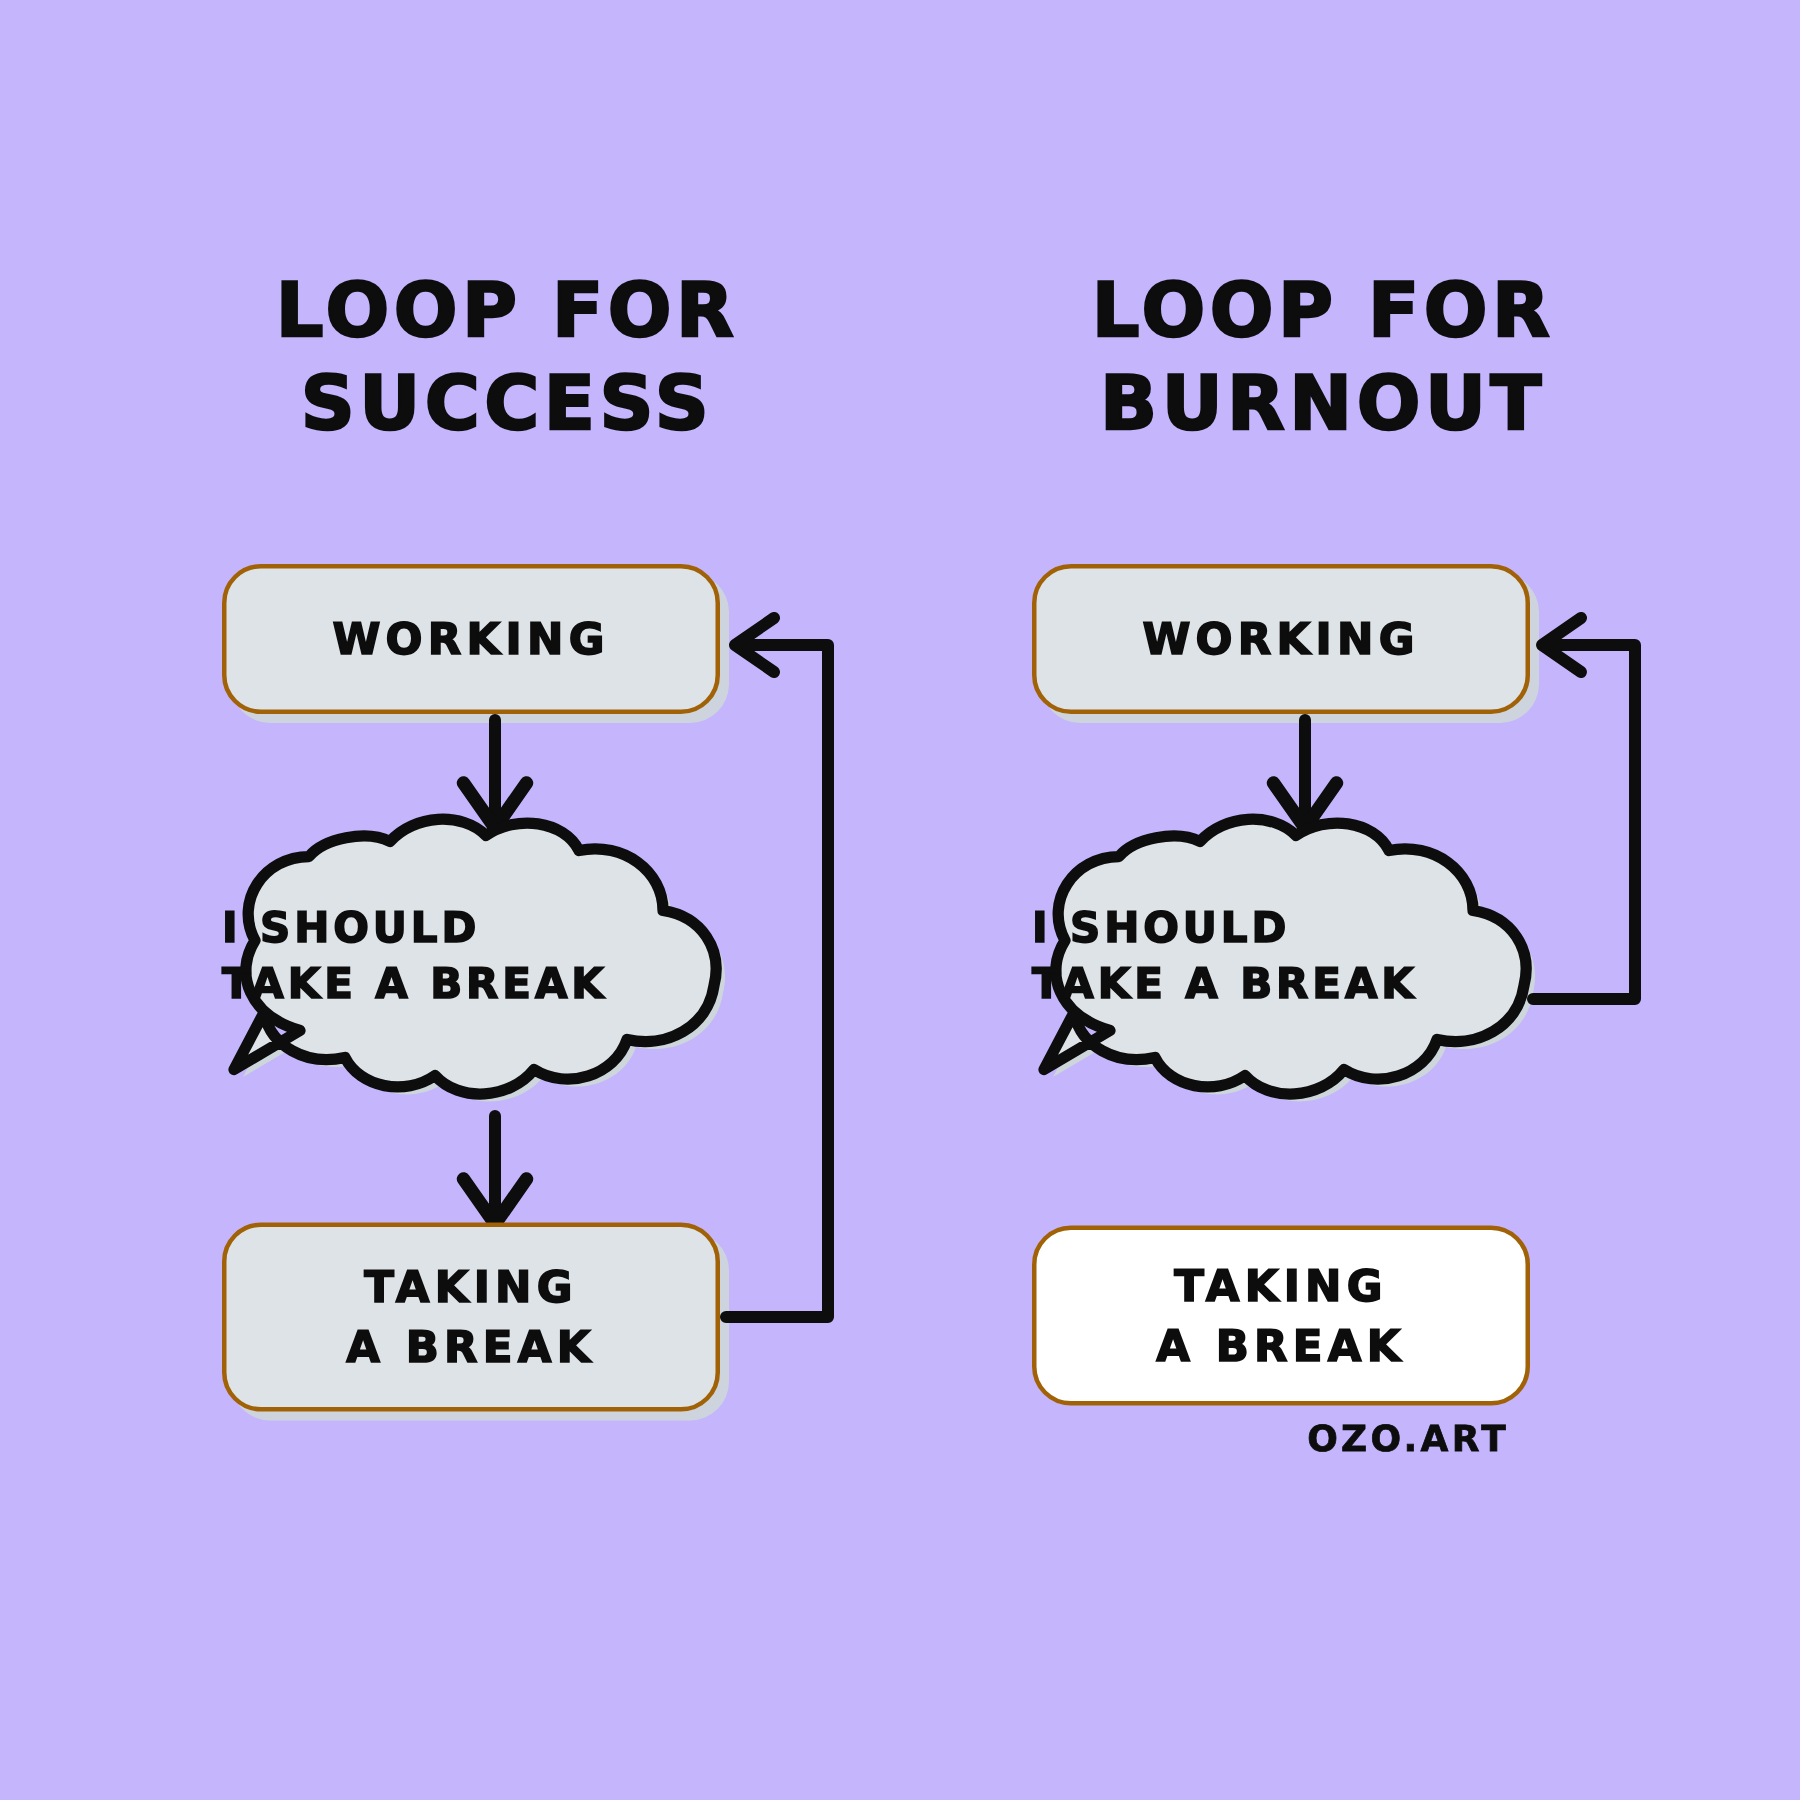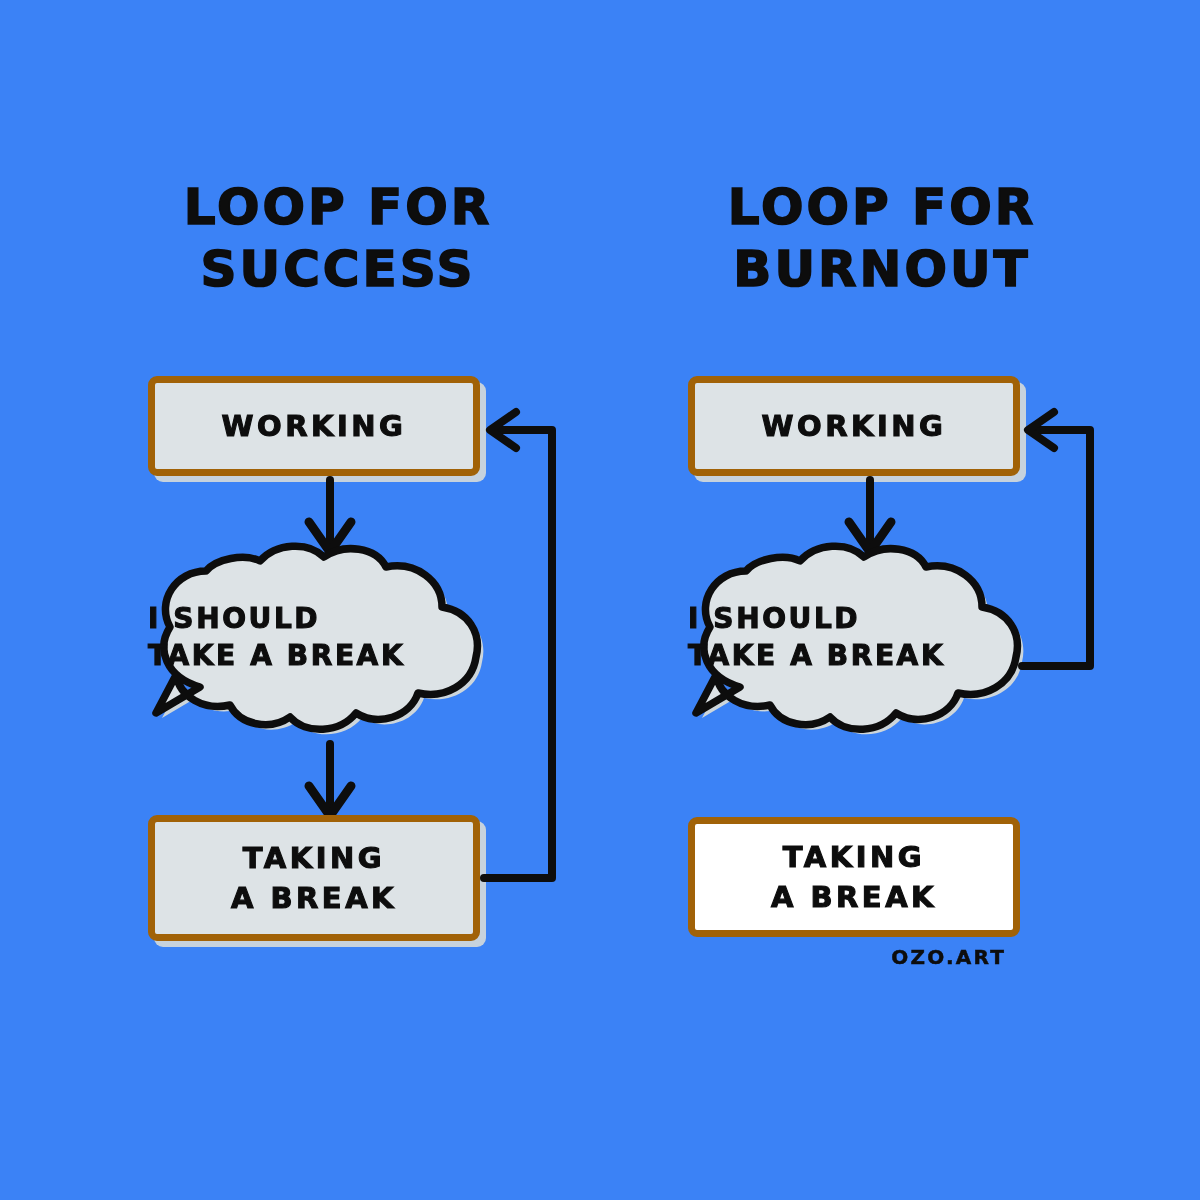--- a/index.html
+++ b/index.html
@@ -8,21 +8,21 @@
     padding: 0;
     background: #ffffff;
   }
   body {
     font-family: "DejaVu Sans", sans-serif;
   }
   #canvas {
     position: relative;
     width: 1200px;
     height: 1200px;
-    background: #3b82f6;
+    background: #c4b5fd;
     overflow: hidden;
   }
 
   
   .panel-title {
     position: absolute;
     width: 440px;
     text-align: center;
     font-family: "DejaVu Sans", sans-serif;
     font-weight: 700;
@@ -34,22 +34,22 @@
     white-space: pre-line;
     user-select: none;
   }
   #title-left  { left: 118px; top: 176px; }
   #title-right { left: 662px; top: 176px; }
 
   
   .node-box {
     position: absolute;
     box-sizing: border-box;
-    border: 7px solid #a16207;
-    border-radius: 9px;
+    border: 3px solid #a16207;
+    border-radius: 26px;
     display: flex;
     align-items: center;
     justify-content: center;
     text-align: center;
     font-family: "DejaVu Sans", sans-serif;
     font-weight: 700;
     font-size: 29px;
     letter-spacing: 3.5px;
     line-height: 1.38;
     color: #0d0d0d;
@@ -116,21 +116,21 @@
   #watermark {
     position: absolute;
     left: 688px;
     top: 945px;
     width: 332px;
     text-align: right;
     padding-right: 14px;
     box-sizing: border-box;
     font-family: "DejaVu Sans", sans-serif;
     font-weight: 700;
-    font-size: 20px;
+    font-size: 24px;
     letter-spacing: 2.2px;
     color: #0d0d0d;
     -webkit-text-stroke: 0.5px #0d0d0d;
     user-select: none;
   }
 </style>
 </head>
 <body>
 
 <div id="canvas">

